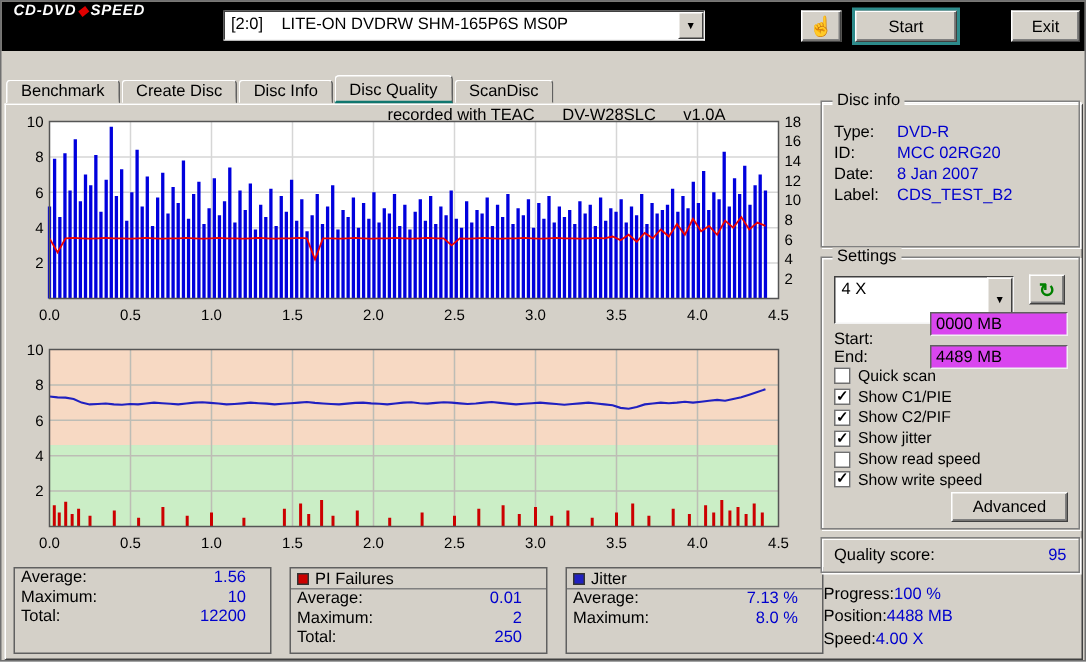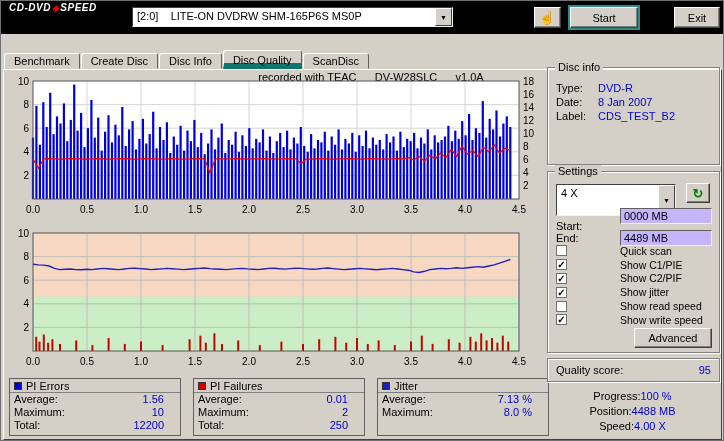--- a/index.html
+++ b/index.html
@@ -18,40 +18,40 @@
   .logo .diamond { color:#e00000; font-size:9px; padding:0 1px; }
   .combo {
     position:absolute; display:flex; background:#fff;
     border:1px solid; border-color:#404040 #f4f4f4 #f4f4f4 #404040;
   }
   .combo .combo-text { flex:1; padding:2px 4px; white-space:pre; overflow:hidden; font-size:11px; }
   .combo .combo-arrow {
     width:17px; background:#d4d0c8; border:1px solid; border-color:#fff #404040 #404040 #fff;
     display:flex; align-items:center; justify-content:center; font-size:7px; color:#000;
   }
-  .drive-combo { left:131px; top:6px; width:321px; height:20px;gap:28px; }
+  .drive-combo { left:148px; top:6px; width:321px; height:20px;gap:28px; }
   .btn {
     background:#d4d0c8;
     border:1px solid; border-color:#fff #404040 #404040 #fff;
     box-shadow: inset -1px -1px 0 #808080;
     display:flex; align-items:center; justify-content:center;
     font-size:11px; cursor:default;
   }
   .hand-btn { position:absolute; left:533px; top:6px; width:27px; height:21px; font-size:13px; color:#d89840; }
   .start-btn { position:absolute; left:569px; top:6px; width:68px; height:21px; outline:2px solid #2e8b8b; }
   .exit-btn  { position:absolute; left:673px; top:6px; width:46px; height:21px;text-align:right; }
   
   .tabs { position:absolute; left:3px; top:49px; height:19px; display:flex; z-index:3;justify-content:flex-end; }
   .tab {
     height:16px; margin-top:3px; padding:1px 9px 0 9px;
     background:#d4d0c8; font-size:11px;
     border:1px solid; border-color:#fff #606060 #d4d0c8 #fff;
     border-radius:3px 3px 0 0; margin-right:1px;
   }
-  .tab.active { height:19px; margin-top:0; padding-top:3px; border-bottom:6px solid #0f766e; }
+  .tab.active { height:19px; margin-top:0; padding-top:3px; border-bottom:2px solid #0f766e; }
   
   .content {
     position:absolute; left:2px; top:68px; width:719px; height:371px;
     background:#d4d0c8;
     border:1px solid; border-color:#fff #404040 #404040 #fff;
     z-index:1;
   }
   .chart-header {
     position:absolute; left:200px; top:70px; width:340px; text-align:center;
     font-size:11px; white-space:pre; z-index:2;
@@ -82,35 +82,35 @@
   .lvrows { position:absolute; left:8px; top:13px; right:6px; }
   .lvrow { display:flex; height:14px; line-height:14px; font-size:11px; }
   .lvrow .lbl { width:42px; }
   .lvrow .val { color:#0000cd; }
   .settings { left:546px; top:170px; width:173px; height:182px; }
   .speed-combo { left:8px; top:12px; width:120px; height:32px; position:absolute; }
   .refresh-btn { position:absolute; left:138px; top:11px; width:24px; height:20px; color:#008000; font-weight:bold; font-size:13px; }
   .fldlbl { position:absolute; left:8px; font-size:11px; }
   .field {
     position:absolute; left:72px; width:92px; height:16px;
-    background:#c4b5fd; border:1px solid; border-color:#606060 #f0f0f0 #f0f0f0 #606060;
+    background:#d946ef; border:1px solid; border-color:#606060 #f0f0f0 #f0f0f0 #606060;
     font-size:11px; padding:1px 3px;
   }
   .checks { position:absolute; left:8px; top:72px; right:4px; }
   .checkrow { display:flex; align-items:center; gap:5px; height:13.8px; }
   .cbox {
     width:11px; height:11px; background:#fff; border:1px solid #707070;
     font-size:10px; line-height:9px; text-align:center; font-weight:bold; flex:0 0 11px;
   }
-  .cblabel { font-size:10.5px;margin-left:48px; }
+  .cblabel { font-size:10.5px; }
   .advanced-btn { position:absolute; left:86px; top:156px; width:78px; height:20px; }
   .qualitybox { left:546px; top:357px; width:173px; height:24px; display:flex; align-items:center; justify-content:space-between; padding:0 8px; }
   .qualitybox .val { color:#0000cd; }
   .progress { position:absolute; left:546px; top:388px; width:173px; z-index:2; }
-  .progress .lvrow { height:15px; line-height:15px; justify-content:center; padding:0 4px 0 2px; }
+  .progress .lvrow { height:15px; line-height:15px; justify-content:flex-start; padding:0 4px 0 2px; }
   .progress .lvrow .lbl { width:auto; }
 </style>
 </head>
 <body>
 
 <div class="window">
 
   <div class="topbar">
     <div class="logo">
       <div class="product"><span>CD-DVD</span><span class="diamond">◆</span><span>SPEED</span></div>
@@ -389,24 +389,20 @@
       <text x="242.0" y="138" text-anchor="middle" font-size="10" fill="#000">2.0</text>
       <text x="296.0" y="138" text-anchor="middle" font-size="10" fill="#000">2.5</text>
       <text x="350.0" y="138" text-anchor="middle" font-size="10" fill="#000">3.0</text>
       <text x="404.0" y="138" text-anchor="middle" font-size="10" fill="#000">3.5</text>
       <text x="458.0" y="138" text-anchor="middle" font-size="10" fill="#000">4.0</text>
       <text x="512.0" y="138" text-anchor="middle" font-size="10" fill="#000">4.5</text>
     </svg>
 
   <div class="statrowband" id="stat-boxes">
       <div class="statbox">
-        <div class="stathead">
-          <span class="chip" style="background: rgb(0, 0, 221);"></span>
-          <span class="stattitle">PI Errors</span>
-        </div>
         <div class="statrow">
           <span class="lbl">Average:</span>
           <span class="val blue">1.56</span>
         </div>
         <div class="statrow">
           <span class="lbl">Maximum:</span>
           <span class="val blue">10</span>
         </div>
         <div class="statrow">
           <span class="lbl">Total:</span>
@@ -446,20 +442,24 @@
         </div>
       </div>
     </div>
 
   <div class="groupbox discinfo">
     <span class="grouptitle">Disc info</span>
     <div class="lvrows" id="disc-info-rows">
         <div class="lvrow">
           <span class="lbl">Type:</span>
           <span class="val">DVD-R</span>
+        </div>
+        <div class="lvrow">
+          <span class="lbl">ID:</span>
+          <span class="val">MCC 02RG20</span>
         </div>
         <div class="lvrow">
           <span class="lbl">Date:</span>
           <span class="val">8 Jan 2007</span>
         </div>
         <div class="lvrow">
           <span class="lbl">Label:</span>
           <span class="val">CDS_TEST_B2</span>
         </div>
       </div>

